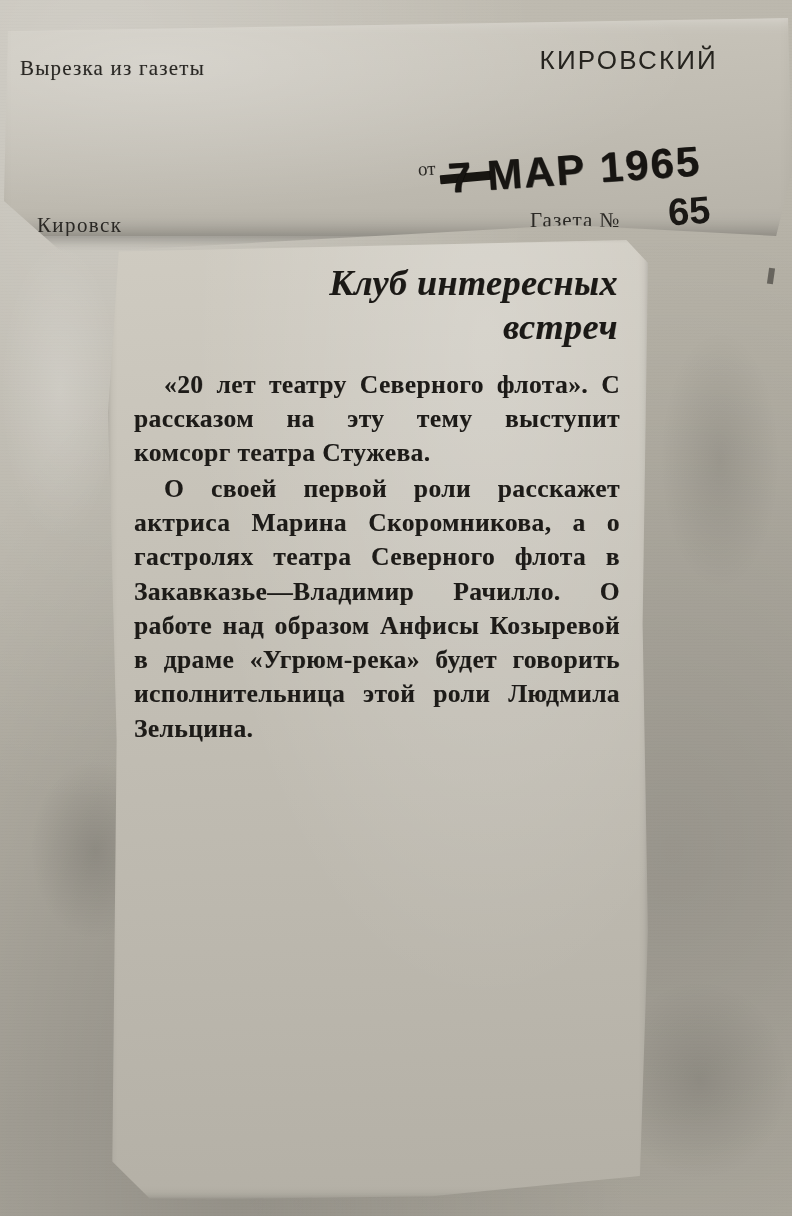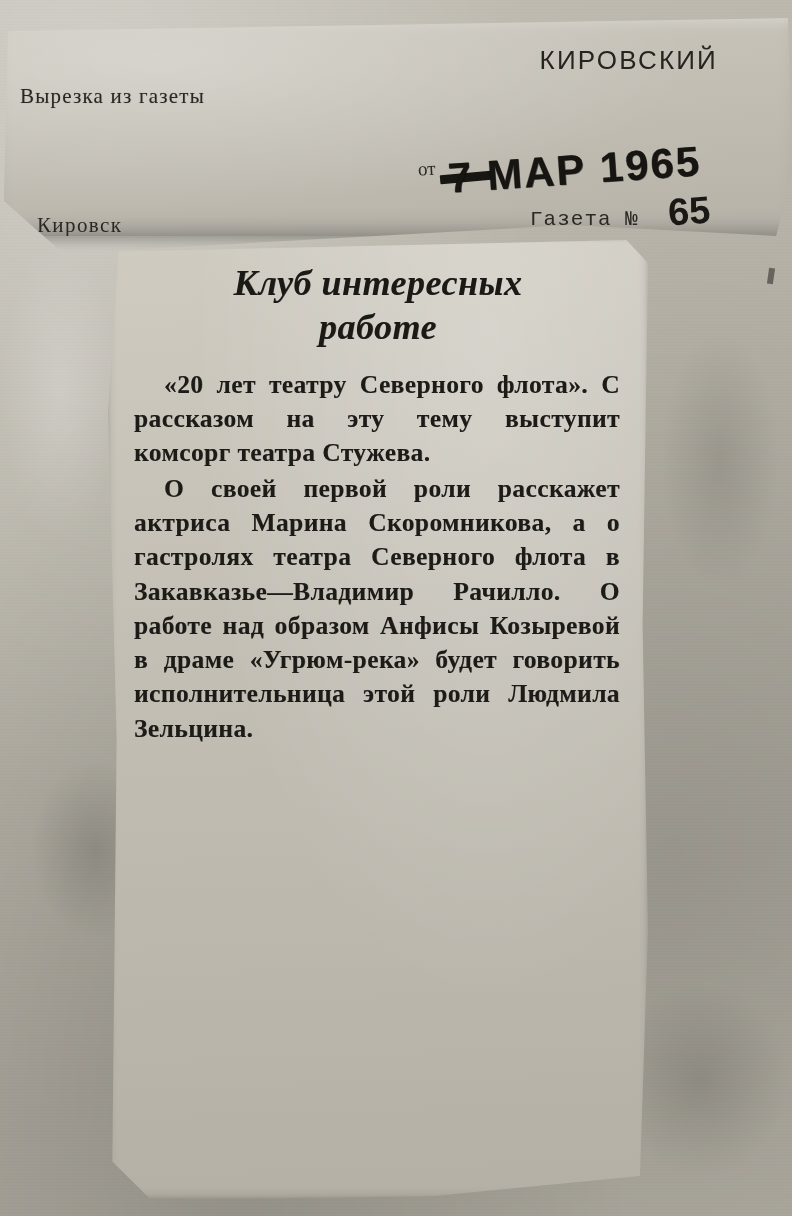--- a/index.html
+++ b/index.html
@@ -60,21 +60,20 @@
 
   .hdr-left-label {
     position: absolute;
     left: 20px;
     top: 38px;
     font-size: 21px;
     letter-spacing: 1.2px;
     color: #2a2824;
     font-family: "Liberation Serif", serif;
     text-shadow: 0 0 1px rgba(0,0,0,.25);
-    margin-top: 28px;
   }
   .hdr-city {
     position: absolute;
     left: 16px;
     top: 195px;
     font-size: 21px;
     letter-spacing: 1.4px;
     color: #2a2824;
     font-family: "Liberation Serif", serif;
   }
@@ -127,21 +126,21 @@
     transform: rotate(-5deg);
     border-radius: 1px;
   }
   .hdr-gazeta {
     position: absolute;
     left: 530px;
     top: 190px;
     font-size: 21px;
     letter-spacing: 1px;
     color: #2b2925;
-    font-family: Liberation Mono, monospace;
+    font-family: Liberation Serif, serif;
     white-space: nowrap;
   }
   .hdr-issue-num {
     position: absolute;
     left: 668px;
     top: 172px;
     font-size: 38px;
     font-weight: bold;
     color: #1a1815;
     transform: rotate(-4deg);
@@ -167,21 +166,21 @@
     position: absolute;
     inset: 0;
     pointer-events: none;
     box-shadow: inset 6px 0 12px -10px rgba(0,0,0,0.45),
                 inset -6px 0 12px -10px rgba(0,0,0,0.45),
                 inset 0 -10px 14px -12px rgba(0,0,0,0.4);
   }
 
   .clip-title {
     margin: 22px 30px 0 30px;
-    text-align: center;
+    text-align: right;
     font-style: italic;
     font-weight: bold;
     font-size: 36px;
     line-height: 1.22;
     letter-spacing: 0.5px;
     color: #1b1916;
     font-family: "Liberation Serif", serif;
     text-shadow: 0.4px 0.4px 0 rgba(0,0,0,0.35);
   }
   .clip-title .l2 { display: block; }
@@ -253,21 +252,21 @@
     <div class="hdr-issue-num">65</div>
   </div>
 
   <div class="corner-mark"></div>
 
   <div id="clipping">
     <div class="torn-shade"></div>
 
     <div class="clip-title">
       <span>Клуб интересных</span>
-      <span class="l2">работе</span>
+      <span class="l2">встреч</span>
     </div>
 
     <div class="clip-body">
       <p>«20 лет театру Северного флота». С рассказом на эту тему выступит комсорг театра Стужева.</p>
       <p>О своей первой роли расскажет актриса Марина Скоромникова, а о гастролях театра Северного флота в Закавказье—Владимир Рачилло. О работе над образом Анфисы Козыревой в драме «Угрюм-река» будет говорить исполнительница этой роли Людмила Зельцина.</p>
     </div>
   </div>
 </div>
 
 </body></html>

